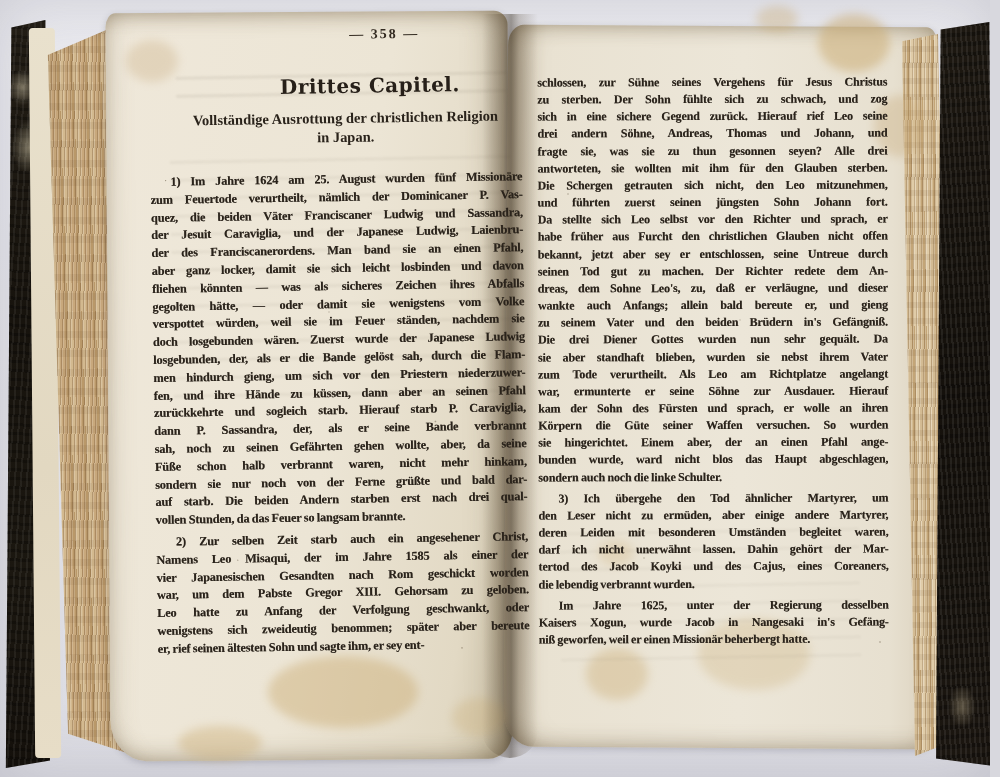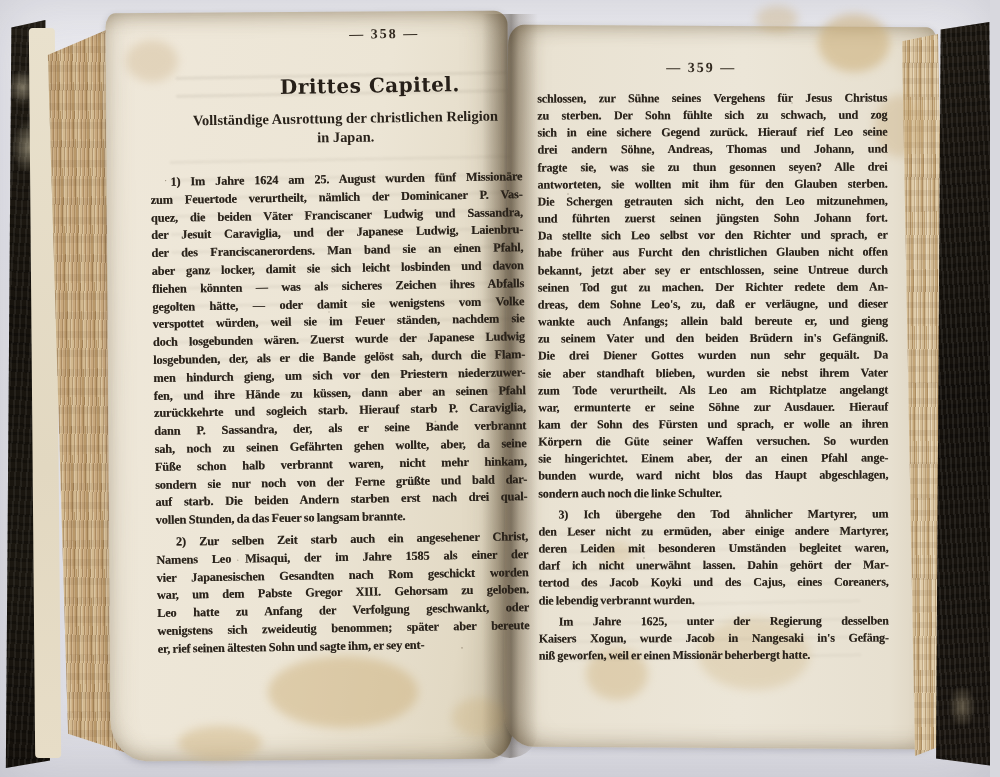--- a/index.html
+++ b/index.html
@@ -183,21 +183,20 @@
           <div class="line">vier Japanesischen Gesandten nach Rom geschickt worden</div>
           <div class="line">war, um dem Pabste Gregor XIII. Gehorsam zu geloben.</div>
           <div class="line">Leo hatte zu Anfang der Verfolgung geschwankt, oder</div>
           <div class="line">wenigstens sich zweideutig benommen; später aber bereute</div>
           <div class="line last">er, rief seinen ältesten Sohn und sagte ihm, er sey ent-</div>
         </div>
       </div>
   </div>
 
   <div class="content content-right">
-    <div class="pageno">— 359 —</div>
     <div class="body">
         <div class="para">
           <div class="line">schlossen, zur Sühne seines Vergehens für Jesus Christus</div>
           <div class="line">zu sterben.  Der Sohn fühlte sich zu schwach, und zog</div>
           <div class="line">sich in eine sichere Gegend zurück.  Hierauf rief Leo seine</div>
           <div class="line">drei andern Söhne, Andreas, Thomas und Johann, und</div>
           <div class="line">fragte sie, was sie zu thun gesonnen seyen?  Alle drei</div>
           <div class="line">antworteten, sie wollten mit ihm für den Glauben sterben.</div>
           <div class="line">Die Schergen getrauten sich nicht, den Leo mitzunehmen,</div>
           <div class="line">und führten zuerst seinen jüngsten Sohn Johann fort.</div>

